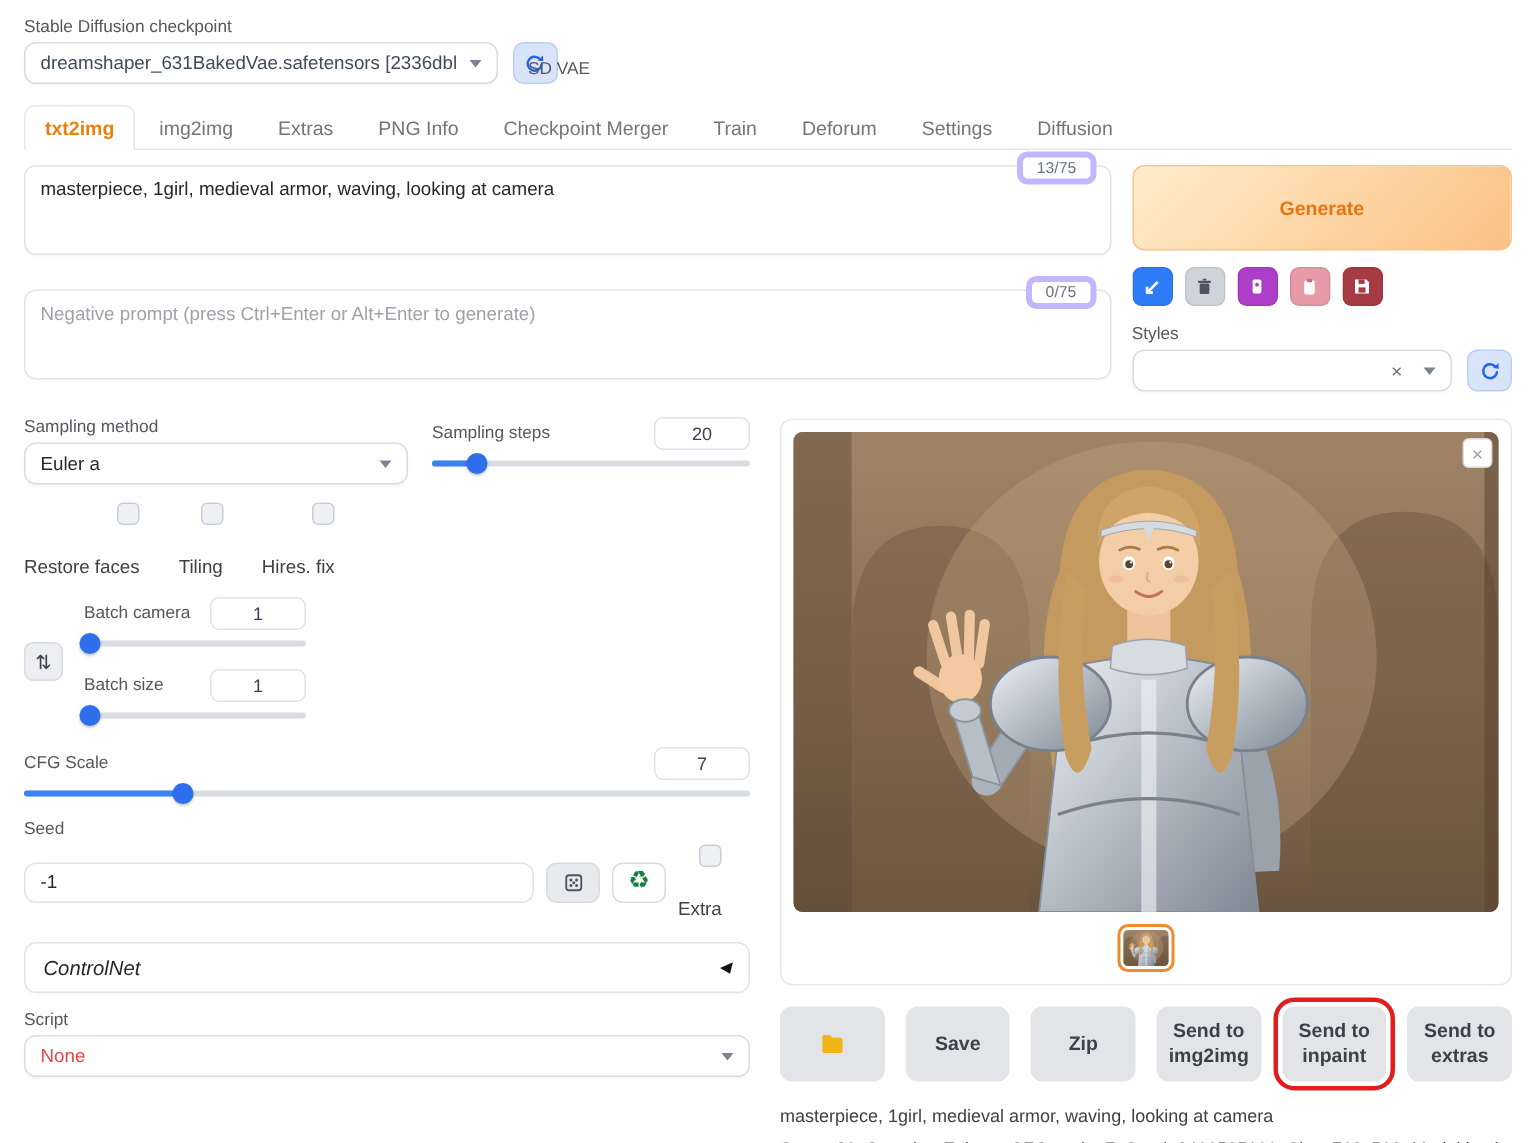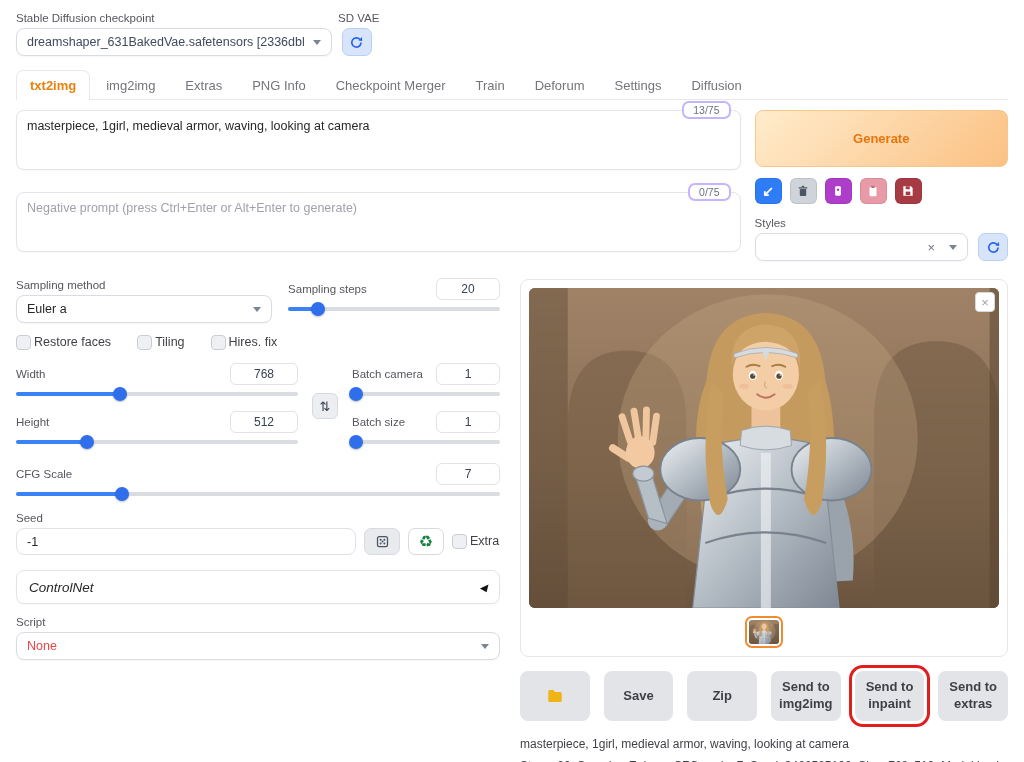--- a/index.html
+++ b/index.html
@@ -11,38 +11,38 @@
 
   .dropdown { flex:1; height:28px; background:#fff; border:1px solid #d9dce3; border-radius:8px;
     display:flex; align-items:center; justify-content:space-between; padding:0 10px;
     font-size:12.5px; color:#3f4a5f; box-shadow:0 1px 2px rgba(0,0,0,.04); cursor:pointer; }
   .dd-text { white-space:nowrap; overflow:hidden; }
   .caret { width:0; height:0; border-left:4px solid transparent; border-right:4px solid transparent; border-top:5px solid #7b8494; margin-left:8px; flex:0 0 auto; }
 
   .refresh-btn { width:30px; height:28px; border-radius:7px; background:#d7e4fa; border:1px solid #b9cff4;
     color:#2563eb; display:flex; align-items:center; justify-content:center; cursor:pointer; flex:0 0 auto; }
 
-  .topbar { display:flex; gap:16px; }
+  .topbar { display:flex; gap:30px;align-items:flex-end; }
   .field-ckpt { width:306px; }
   .field-vae  { width:312px; }
 
   
   .tabs { display:flex; gap:2px; border-bottom:1px solid #e7e8ec; margin-top:14px; }
   .tab { padding:7px 13px; font-size:13px; color:#74747c; border:1px solid transparent; border-bottom:none;
     border-radius:7px 7px 0 0; margin-bottom:-1px; cursor:pointer; background:transparent; font-family:inherit; }
   .tab.active { color:#e8820c; font-weight:700; border-color:#e7e8ec; background:#fff; }
 
   
   .prompt-row { display:flex; gap:14px; margin-top:10px; }
   .prompt-col { width:726px; display:flex; flex-direction:column; gap:18px; }
   .ta-wrap { position:relative; }
   textarea { width:100%; height:60px; resize:none; border:1px solid #e2e4ea; border-radius:8px; padding:8px 10px;
     font-family:inherit; font-size:12.5px; color:#27272a; box-shadow:0 1px 2px rgba(0,0,0,.03); outline:none; }
   textarea::placeholder { color:#a1a1aa; }
-  .counter { position:absolute; top:-9px; right:10px; background:#fff; border:2px solid #c4b5fd; border-radius:7px;
+  .counter { position:absolute; top:-9px; right:10px; background:#fff; border:4px solid #c4b5fd; border-radius:7px;
     font-size:10.5px; color:#6b7280; padding:1px 9px; }
 
   .gen-col { width:254px; }
   .generate-btn { width:100%; height:57px; border-radius:8px; border:1px solid #f6c68a;
     background:linear-gradient(135deg,#ffeccc 0%,#fbc183 100%); color:#e8750e; font-weight:700; font-size:13px;
     cursor:pointer; font-family:inherit; }
   .mini-row { display:flex; gap:8px; margin-top:11px; }
   .mini-btn { width:27px; height:26px; border-radius:6px; border:1px solid rgba(0,0,0,.08); display:flex;
     align-items:center; justify-content:center; cursor:pointer; font-size:14px; line-height:1; padding:0; }
   .mb-paste { background:#2e7df6; color:#fff; font-weight:700; }
@@ -67,21 +67,21 @@
     font-size:12px; color:#374151; background:#fff; font-family:inherit; outline:none; }
   .num-wide { width:68px; }
 
   .slider { position:relative; height:16px; cursor:pointer; }
   .slider .track { position:absolute; top:6px; left:0; right:0; height:4px; background:#d9dce1; border-radius:2px; }
   .slider .fill  { position:absolute; top:6px; left:0; width:var(--p); height:4px; background:#3b82f6; border-radius:2px; }
   .slider .handle{ position:absolute; top:1px; left:calc(var(--p) - 7px); width:14px; height:14px; border-radius:50%;
     background:#2f6feb; box-shadow:0 1px 2px rgba(0,0,0,.25); }
 
   .chk-row { display:flex; gap:26px; margin-top:12px; align-items:center; }
-  .chk { display:flex; gap:3px; align-items:flex-start; font-size:12.5px; color:#3f3f46; cursor:pointer; }
+  .chk { display:flex; gap:21px; align-items:flex-end; font-size:12.5px; color:#3f3f46; cursor:pointer;flex-direction:column; }
   .box { width:15px; height:15px; border:1px solid #c9ced6; border-radius:4px; background:#eef0f3; flex:0 0 auto; }
 
   .dims { display:flex; gap:14px; margin-top:12px; align-items:center; }
   .dim-col { width:282px; }
   .batch-col { width:148px; }
   .swap-btn { width:26px; height:26px; border:1px solid #d7dade; background:#eceef1; border-radius:6px;
     color:#374151; font-size:13px; cursor:pointer; align-self:center; }
 
   .cfg-block { margin-top:12px; }
   .seed-block { margin-top:10px; }
@@ -310,40 +310,20 @@
           <span class="box"></span>
           <span>Tiling</span>
         </label>
       <label class="chk">
           <span class="box"></span>
           <span>Hires. fix</span>
         </label>
     </div>
 
     <div class="dims">
-      <div class="dim-col">
-        <div class="lrow">
-          <span class="label" style="margin:0">Width</span>
-          <input class="num num-wide" value="768" style="">
-        </div>
-        <div class="slider" style="--p:37%">
-            <div class="track"></div>
-            <div class="fill"></div>
-            <div class="handle"></div>
-          </div>
-        <div class="lrow" style="margin-top:8px">
-          <span class="label" style="margin:0">Height</span>
-          <input class="num num-wide" value="512" style="">
-        </div>
-        <div class="slider" style="--p:25%">
-            <div class="track"></div>
-            <div class="fill"></div>
-            <div class="handle"></div>
-          </div>
-      </div>
       <button class="swap-btn"><span>⇅</span></button>
       <div class="batch-col">
         <div class="lrow">
           <span class="label" style="margin:0">Batch camera</span>
           <input class="num" value="1" style="">
         </div>
         <div class="slider" style="--p:3%">
             <div class="track"></div>
             <div class="fill"></div>
             <div class="handle"></div>

